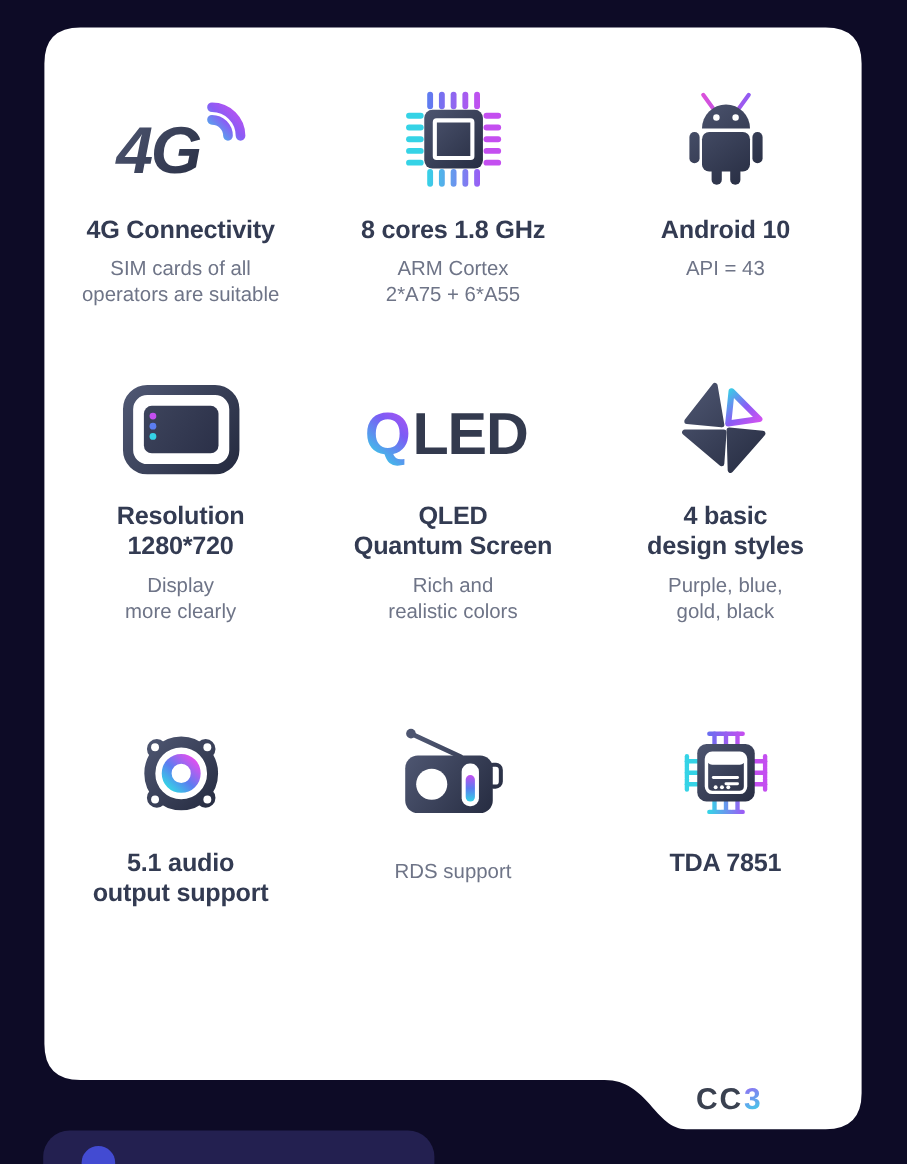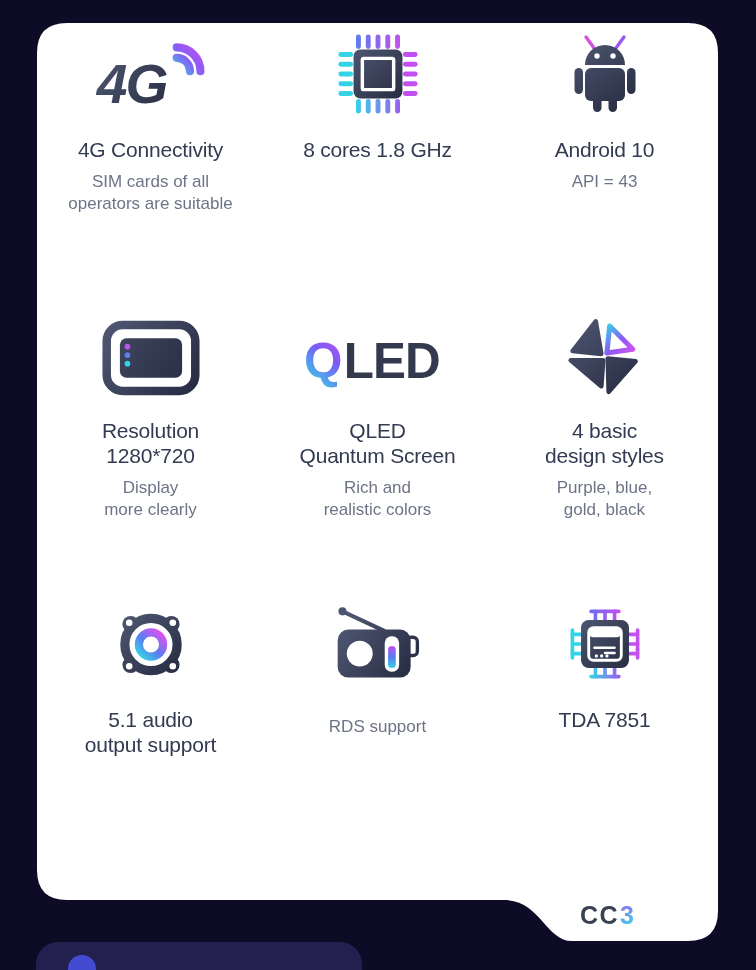--- a/index.html
+++ b/index.html
@@ -8,29 +8,29 @@
     background:#0d0b26;
     font-family:"Liberation Sans",sans-serif;
   }
   .card-shape{position:absolute;left:0;top:0;}
   .grid{
     position:absolute;left:37px;top:23px;width:681px;
     display:grid;grid-template-columns:repeat(3,1fr);
     grid-template-rows:253px 283px auto;
   }
   .cell{display:flex;flex-direction:column;align-items:center;text-align:center;}
-  .r1{}
+  .r1{padding-top:42px;}
   .r2{padding-top:33px;}
   .r3{padding-top:34px;}
   .icon-box{display:flex;align-items:center;justify-content:center;margin-bottom:12px;}
   .r1 .icon-box{height:102px;}
   .r2 .icon-box{height:97px;}
   .r3 .icon-box{height:102px;}
   .title{
-    font-weight:400;font-size:21px;line-height:25px;color:#333b52;
+    font-weight:700;font-size:21px;line-height:25px;color:#333b52;
     white-space:pre-line;letter-spacing:-0.2px;
   }
   .r2 .title,.r3 .title{min-height:50px;}
   .subtitle{
     margin-top:9px;font-size:17px;line-height:22px;color:#6e7487;white-space:pre-line;
   }
   .logo-wrap{position:absolute;left:580px;top:901px;}
   .bottom-card{
     position:absolute;left:36px;top:942px;width:326px;height:28px;
     background:#232050;border-radius:22px 22px 0 0;
@@ -117,20 +117,22 @@
             <line x1="35" y1="73" x2="35" y2="83"></line>
           <line x1="45" y1="73" x2="45" y2="83"></line>
             <line x1="55" y1="73" x2="55" y2="83"></line>
           <line x1="65" y1="73" x2="65" y2="83"></line>
         </g>
         <rect x="20" y="20" width="50" height="50" rx="7" fill="url(#dk2)"></rect>
         <rect x="29" y="29" width="32" height="32" rx="1.5" fill="none" stroke="#ffffff" stroke-width="3.5"></rect>
       </svg>
     </div>
     <div class="title">8 cores 1.8 GHz</div>
+    <div class="subtitle">ARM Cortex
+2*A75 + 6*A55</div>
   </div>
 
   <div class="cell r1">
     <div class="icon-box">
       <svg width="90" height="82" viewBox="0 0 90 80">
         <defs>
           <linearGradient id="dk3" gradientUnits="userSpaceOnUse" x1="20" y1="8" x2="70" y2="75">
             <stop offset="0" stop-color="#4d5570"></stop>
               <stop offset="1" stop-color="#272d42"></stop>
           </linearGradient>

